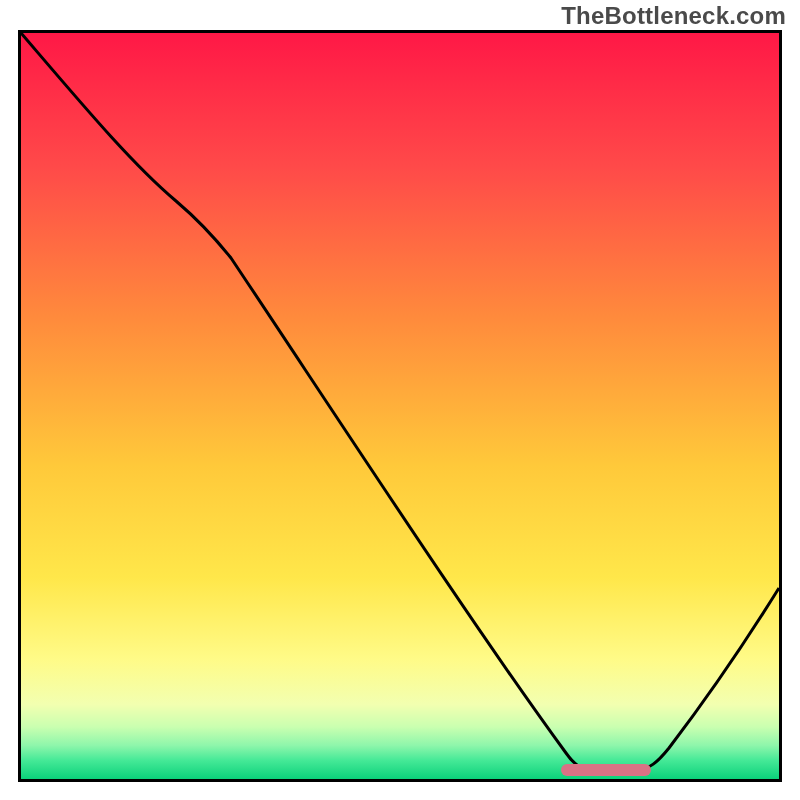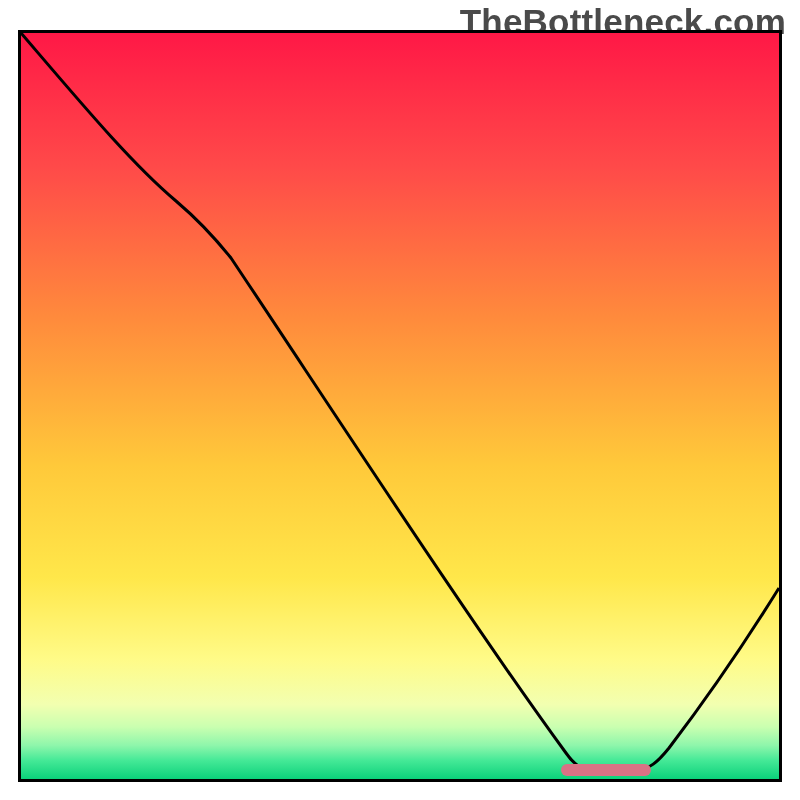--- a/index.html
+++ b/index.html
@@ -12,21 +12,21 @@
   }
   .frame {
     position: relative;
     width: 800px;
     height: 800px;
   }
   .watermark {
     position: absolute;
     top: 2px;
     right: 14px;
-    font-size: 35px;
+    font-size: 24px;
     font-weight: 600;
     color: #4a4a4a;
     letter-spacing: 0.2px;
   }
   .plot {
     position: absolute;
     left: 18px;
     top: 30px;
     width: 764px;
     height: 752px;

